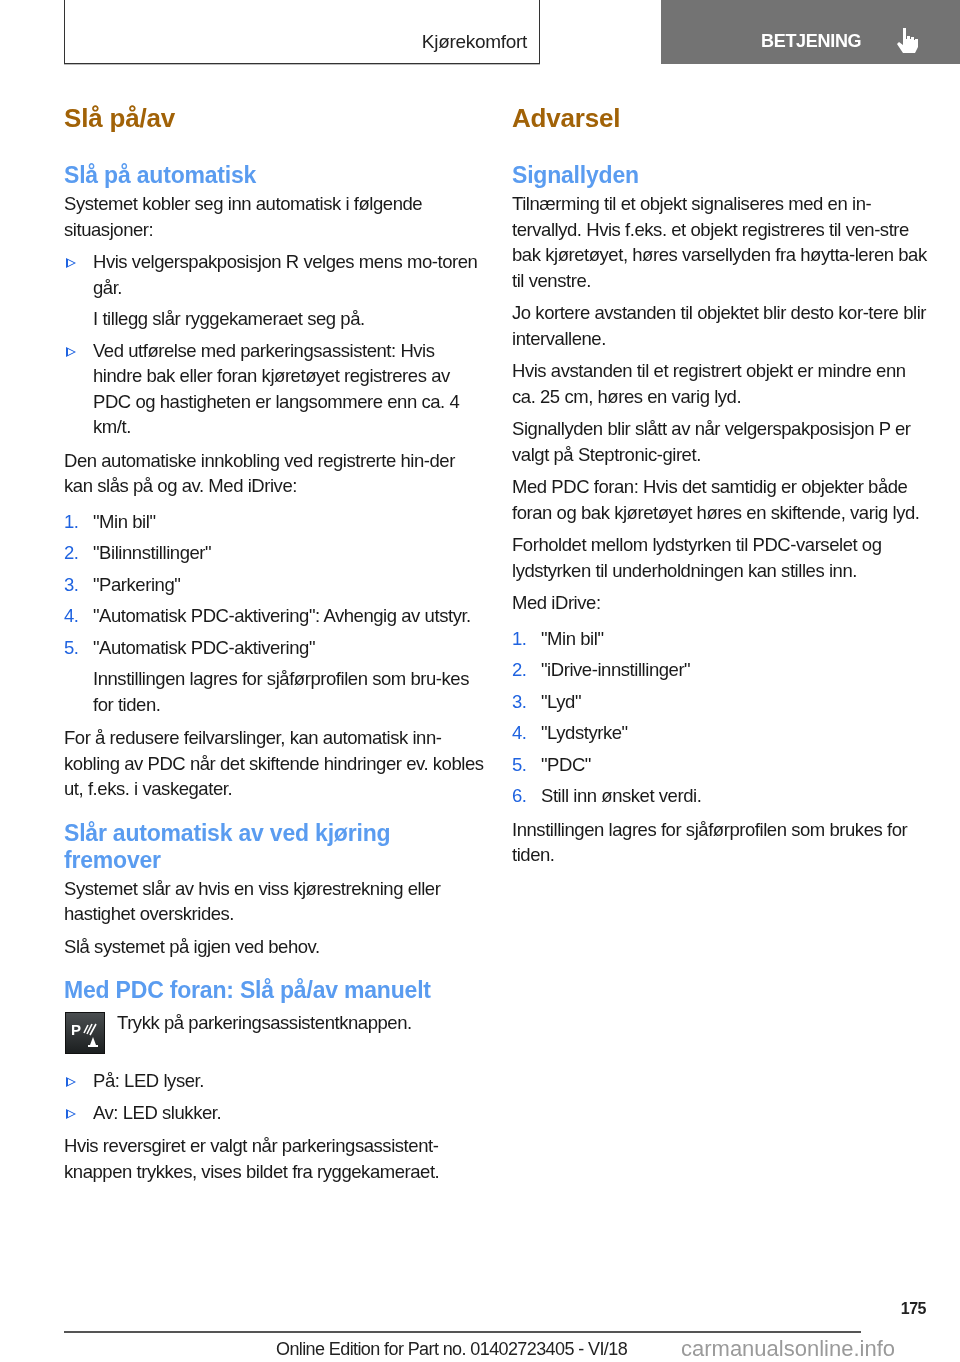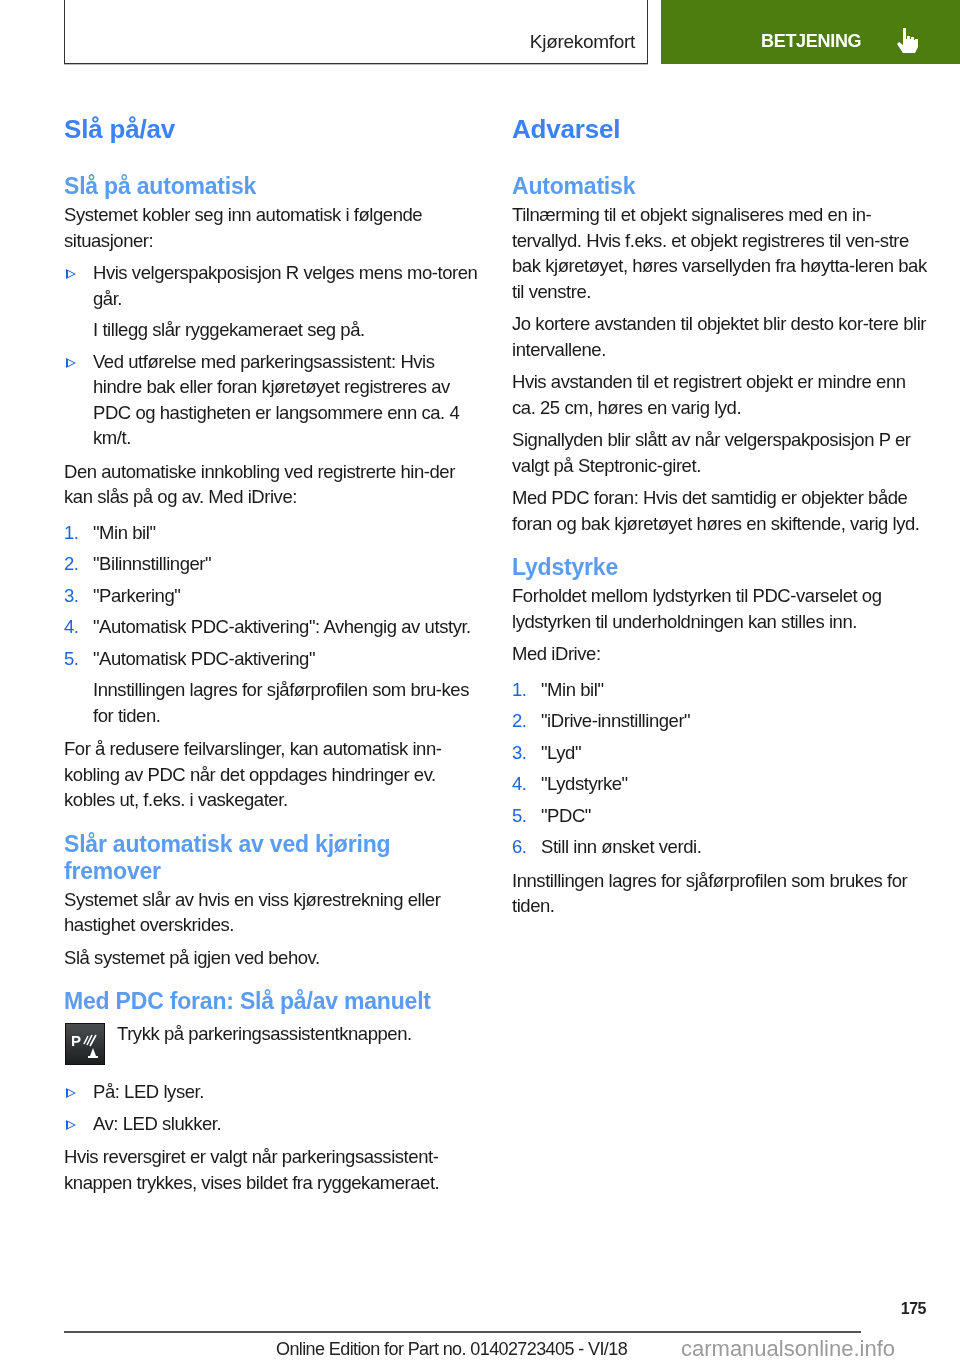--- a/index.html
+++ b/index.html
@@ -1,44 +1,44 @@
 <!DOCTYPE html>
 <html><head>
 <meta charset="utf-8">
 <style>
   html, body { margin: 0; padding: 0; background: #ffffff; }
   body {
     width: 960px; height: 1362px; position: relative; overflow: hidden;
     font-family: "Liberation Sans", sans-serif; color: #1a1a1a;
   }
   .hdr-left {
-    position: absolute; left: 64px; top: 0; width: 584px; height: 64px;
+    position: absolute; left: 64px; top: 0; width: 476px; height: 64px;
     border: 1px solid #333; border-top: none; box-sizing: border-box;
     box-shadow: 0 1px 0 #bbb;
   }
   .hdr-left span {
     position: absolute; right: 12px; top: 31px; font-size: 19px; color: #222;
     letter-spacing: -0.3px;
   }
   .hdr-right {
     position: absolute; left: 661px; top: 0; width: 299px; height: 64px;
-    background: #4d7c0f;
+    background: #737373;
   }
   .hdr-right .label {
     position: absolute; left: 100px; top: 31px; color: #ffffff; font-weight: bold;
     font-size: 18px; letter-spacing: -0.3px;
   }
   .hand-icon { position: absolute; left: 234px; top: 26px; width: 24px; height: 28px; }
 
   .col { position: absolute; top: 100px; width: 420px; }
   .col.left { left: 64px; }
   .col.right { left: 512px; width: 415px; }
 
   h1 {
-    margin: 11px 0 26px 0; color: #3b82f6; font-size: 26px; font-weight: bold;
+    margin: 0 0 26px 0; color: #a16207; font-size: 26px; font-weight: bold;
     letter-spacing: -0.2px; line-height: 36px;
   }
   h2 {
     margin: 0 0 2px 0; color: #5a9cf0; font-size: 23px; font-weight: bold;
     line-height: 27px; letter-spacing: -0.2px;
   }
   h2.spaced { margin-top: 18px; }
   p {
     margin: 0 0 7px 0; font-size: 18.5px; line-height: 25.5px; letter-spacing: -0.45px;
   }
@@ -108,21 +108,21 @@
     </li>
   </ul>
   <p>Den automatiske innkobling ved registrerte hin-der kan slås på og av. Med iDrive:</p>
   <ol style="margin-top:10px;">
     <li><span class="marker">1.</span><span>"Min bil"</span></li>
     <li><span class="marker">2.</span><span>"Bilinnstillinger"</span></li>
     <li><span class="marker">3.</span><span>"Parkering"</span></li>
     <li><span class="marker">4.</span><span>"Automatisk PDC-aktivering": Avhengig av utstyr.</span></li>
     <li><span class="marker">5.</span><span>"Automatisk PDC-aktivering"</span><span class="sub">Innstillingen lagres for sjåførprofilen som bru-kes for tiden.</span></li>
   </ol>
-  <p>For å redusere feilvarslinger, kan automatisk inn-kobling av PDC når det oppdages hindringer ev. kobles ut, f.eks. i vaskegater.</p>
+  <p>For å redusere feilvarslinger, kan automatisk inn-kobling av PDC når det skiftende hindringer ev. kobles ut, f.eks. i vaskegater.</p>
 
   <h2 class="spaced">Slår automatisk av ved kjøring fremover</h2>
   <p>Systemet slår av hvis en viss kjørestrekning eller hastighet overskrides.</p>
   <p>Slå systemet på igjen ved behov.</p>
 
   <h2 class="spaced" style="margin-bottom:6px;">Med PDC foran: Slå på/av manuelt</h2>
   <div class="btnrow">
     <div class="pdc-icon">
       <svg width="38" height="40" viewBox="0 0 38 40">
         <text x="5" y="22" fill="#fff" font-size="15" font-weight="bold" font-family="Liberation Sans, sans-serif">P</text>
@@ -136,28 +136,27 @@
   <ul>
     <li><span class="tri"></span><span>På: LED lyser.</span></li>
     <li><span class="tri"></span><span>Av: LED slukker.</span></li>
   </ul>
   <p>Hvis reversgiret er valgt når parkeringsassistent-knappen trykkes, vises bildet fra ryggekameraet.</p>
 </div>
 
 <div class="col right">
   <h1>Advarsel</h1>
 
-  <h2>Automatisk</h2>
+  <h2>Signallyden</h2>
   <p>Tilnærming til et objekt signaliseres med en in-tervallyd. Hvis f.eks. et objekt registreres til ven-stre bak kjøretøyet, høres varsellyden fra høytta-leren bak til venstre.</p>
   <p>Jo kortere avstanden til objektet blir desto kor-tere blir intervallene.</p>
   <p>Hvis avstanden til et registrert objekt er mindre enn ca. 25 cm, høres en varig lyd.</p>
   <p>Signallyden blir slått av når velgerspakposisjon P er valgt på Steptronic-giret.</p>
   <p>Med PDC foran: Hvis det samtidig er objekter både foran og bak kjøretøyet høres en skiftende, varig lyd.</p>
 
-  <h2 class="spaced">Lydstyrke</h2>
   <p>Forholdet mellom lydstyrken til PDC-varselet og lydstyrken til underholdningen kan stilles inn.</p>
   <p>Med iDrive:</p>
   <ol style="margin-top:10px;">
     <li><span class="marker">1.</span><span>"Min bil"</span></li>
     <li><span class="marker">2.</span><span>"iDrive-innstillinger"</span></li>
     <li><span class="marker">3.</span><span>"Lyd"</span></li>
     <li><span class="marker">4.</span><span>"Lydstyrke"</span></li>
     <li><span class="marker">5.</span><span>"PDC"</span></li>
     <li><span class="marker">6.</span><span>Still inn ønsket verdi.</span></li>
   </ol>

